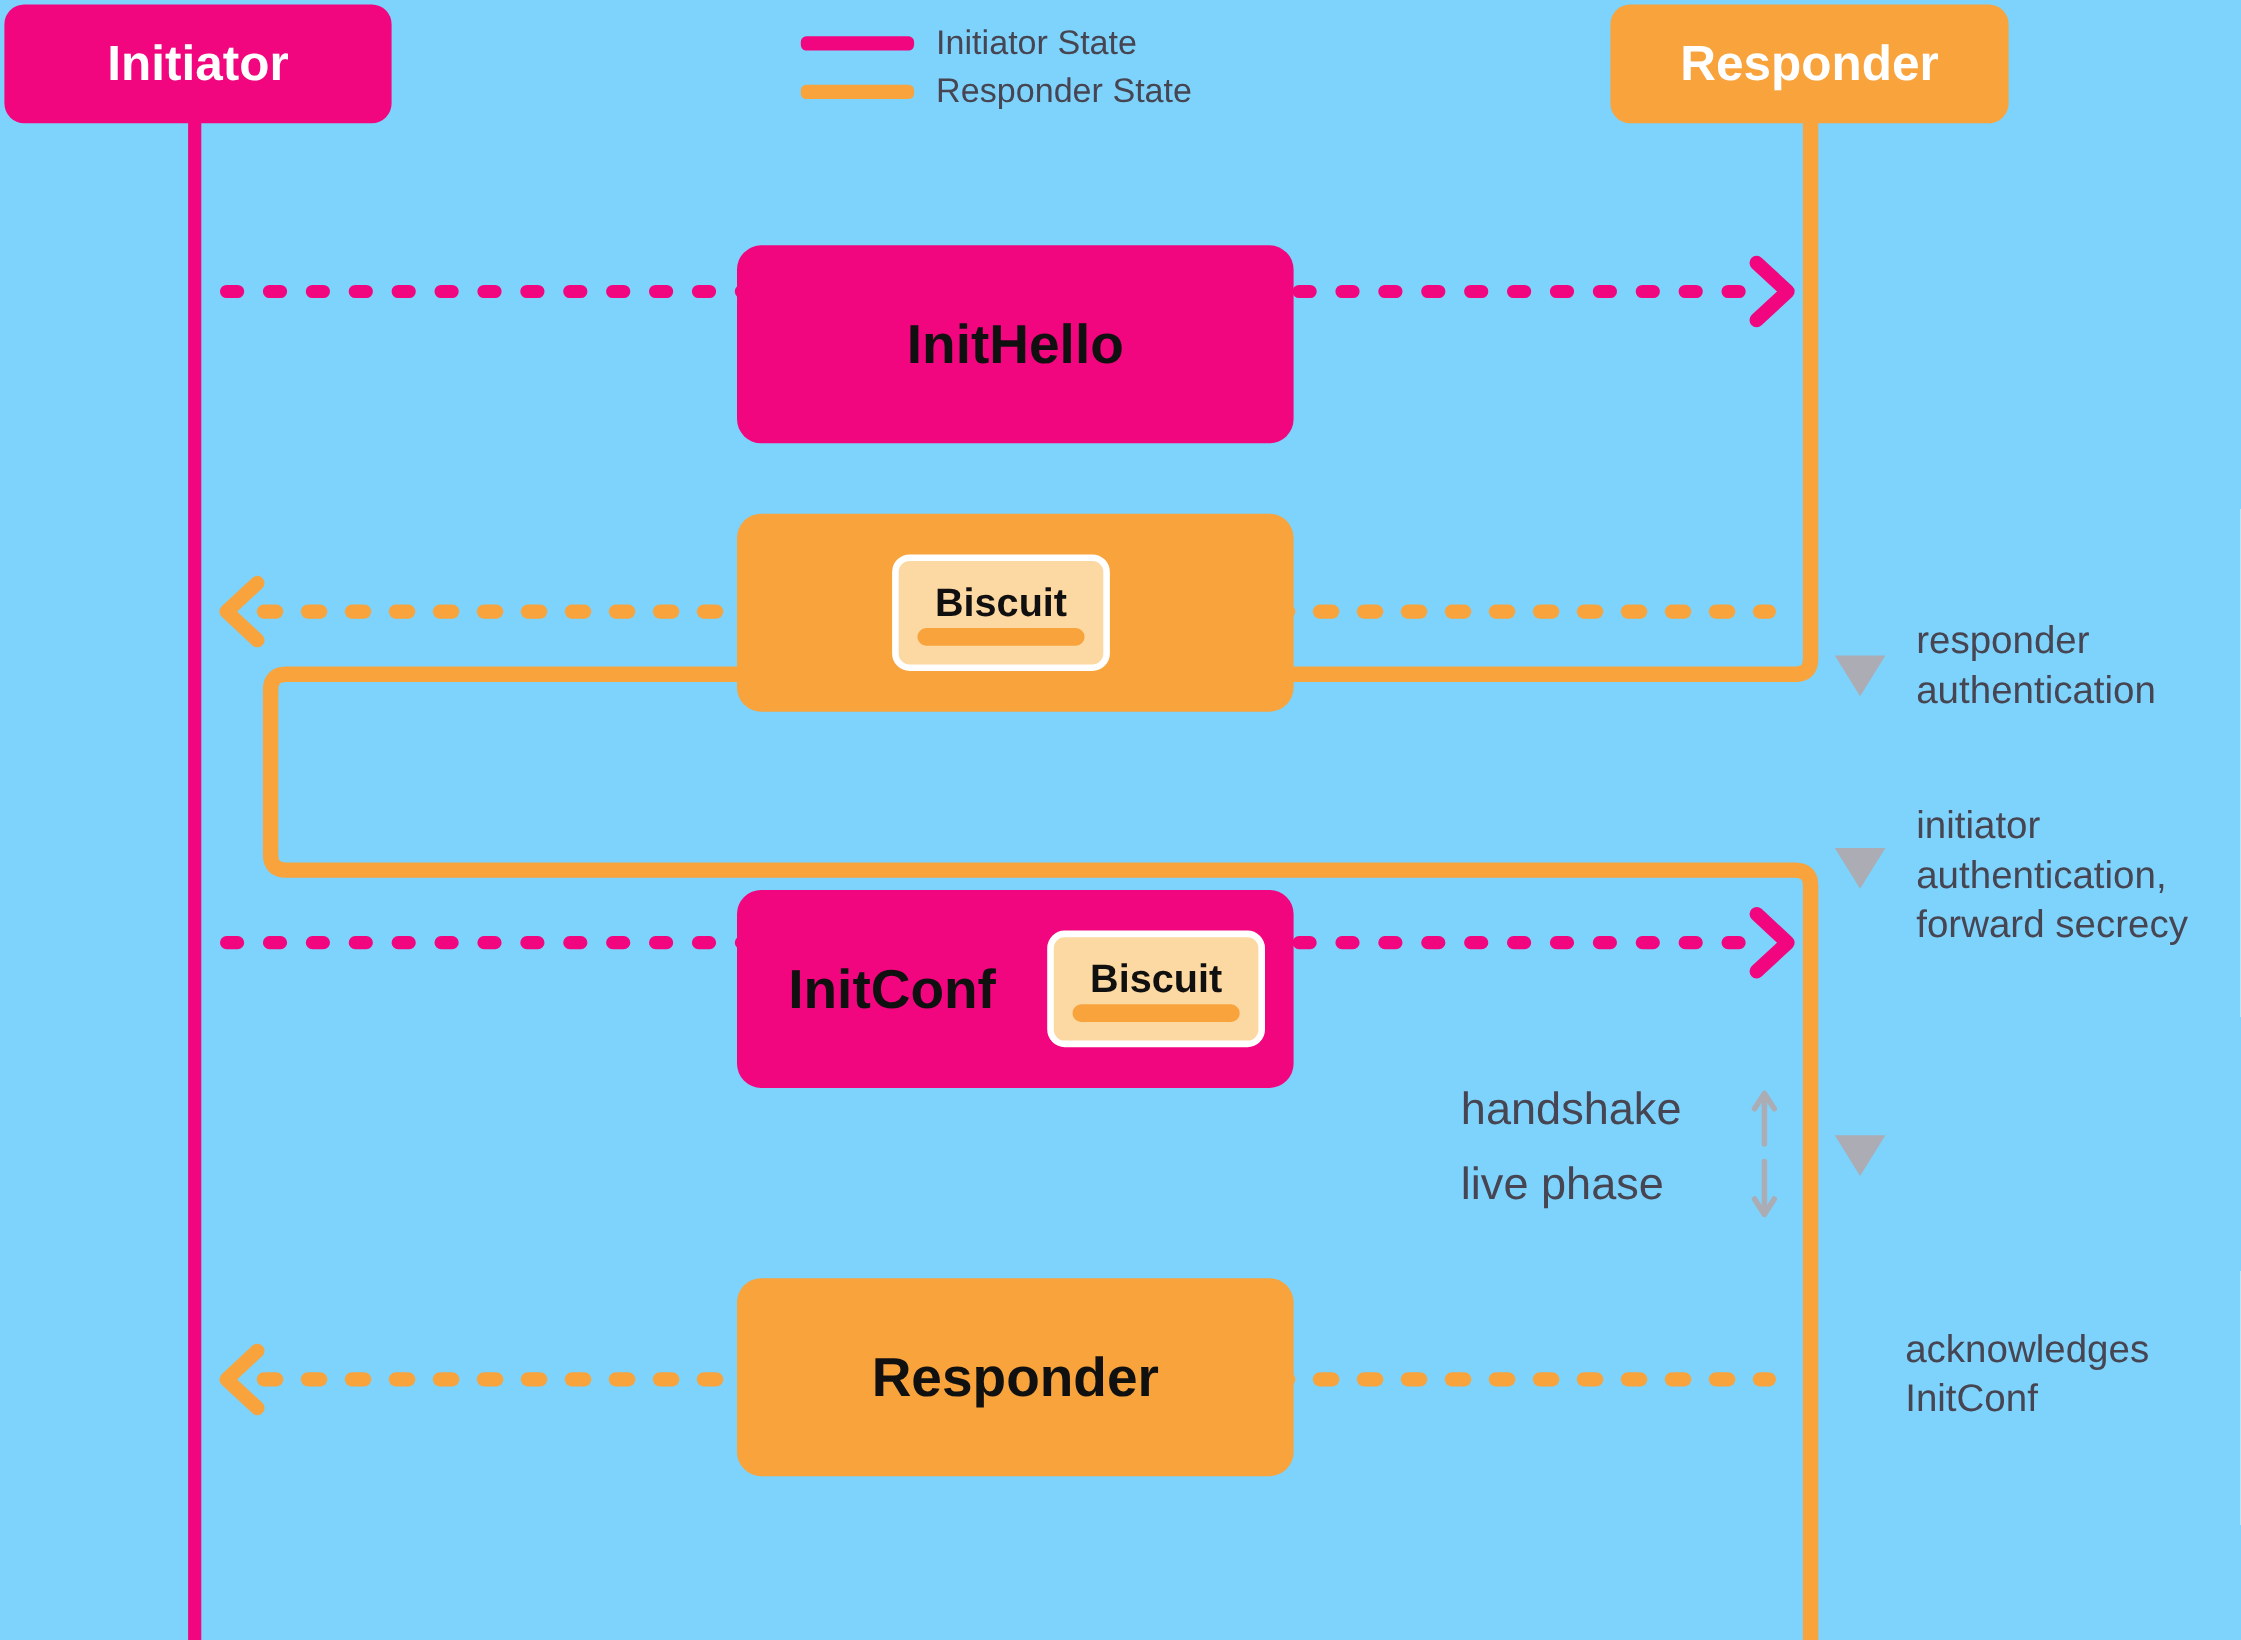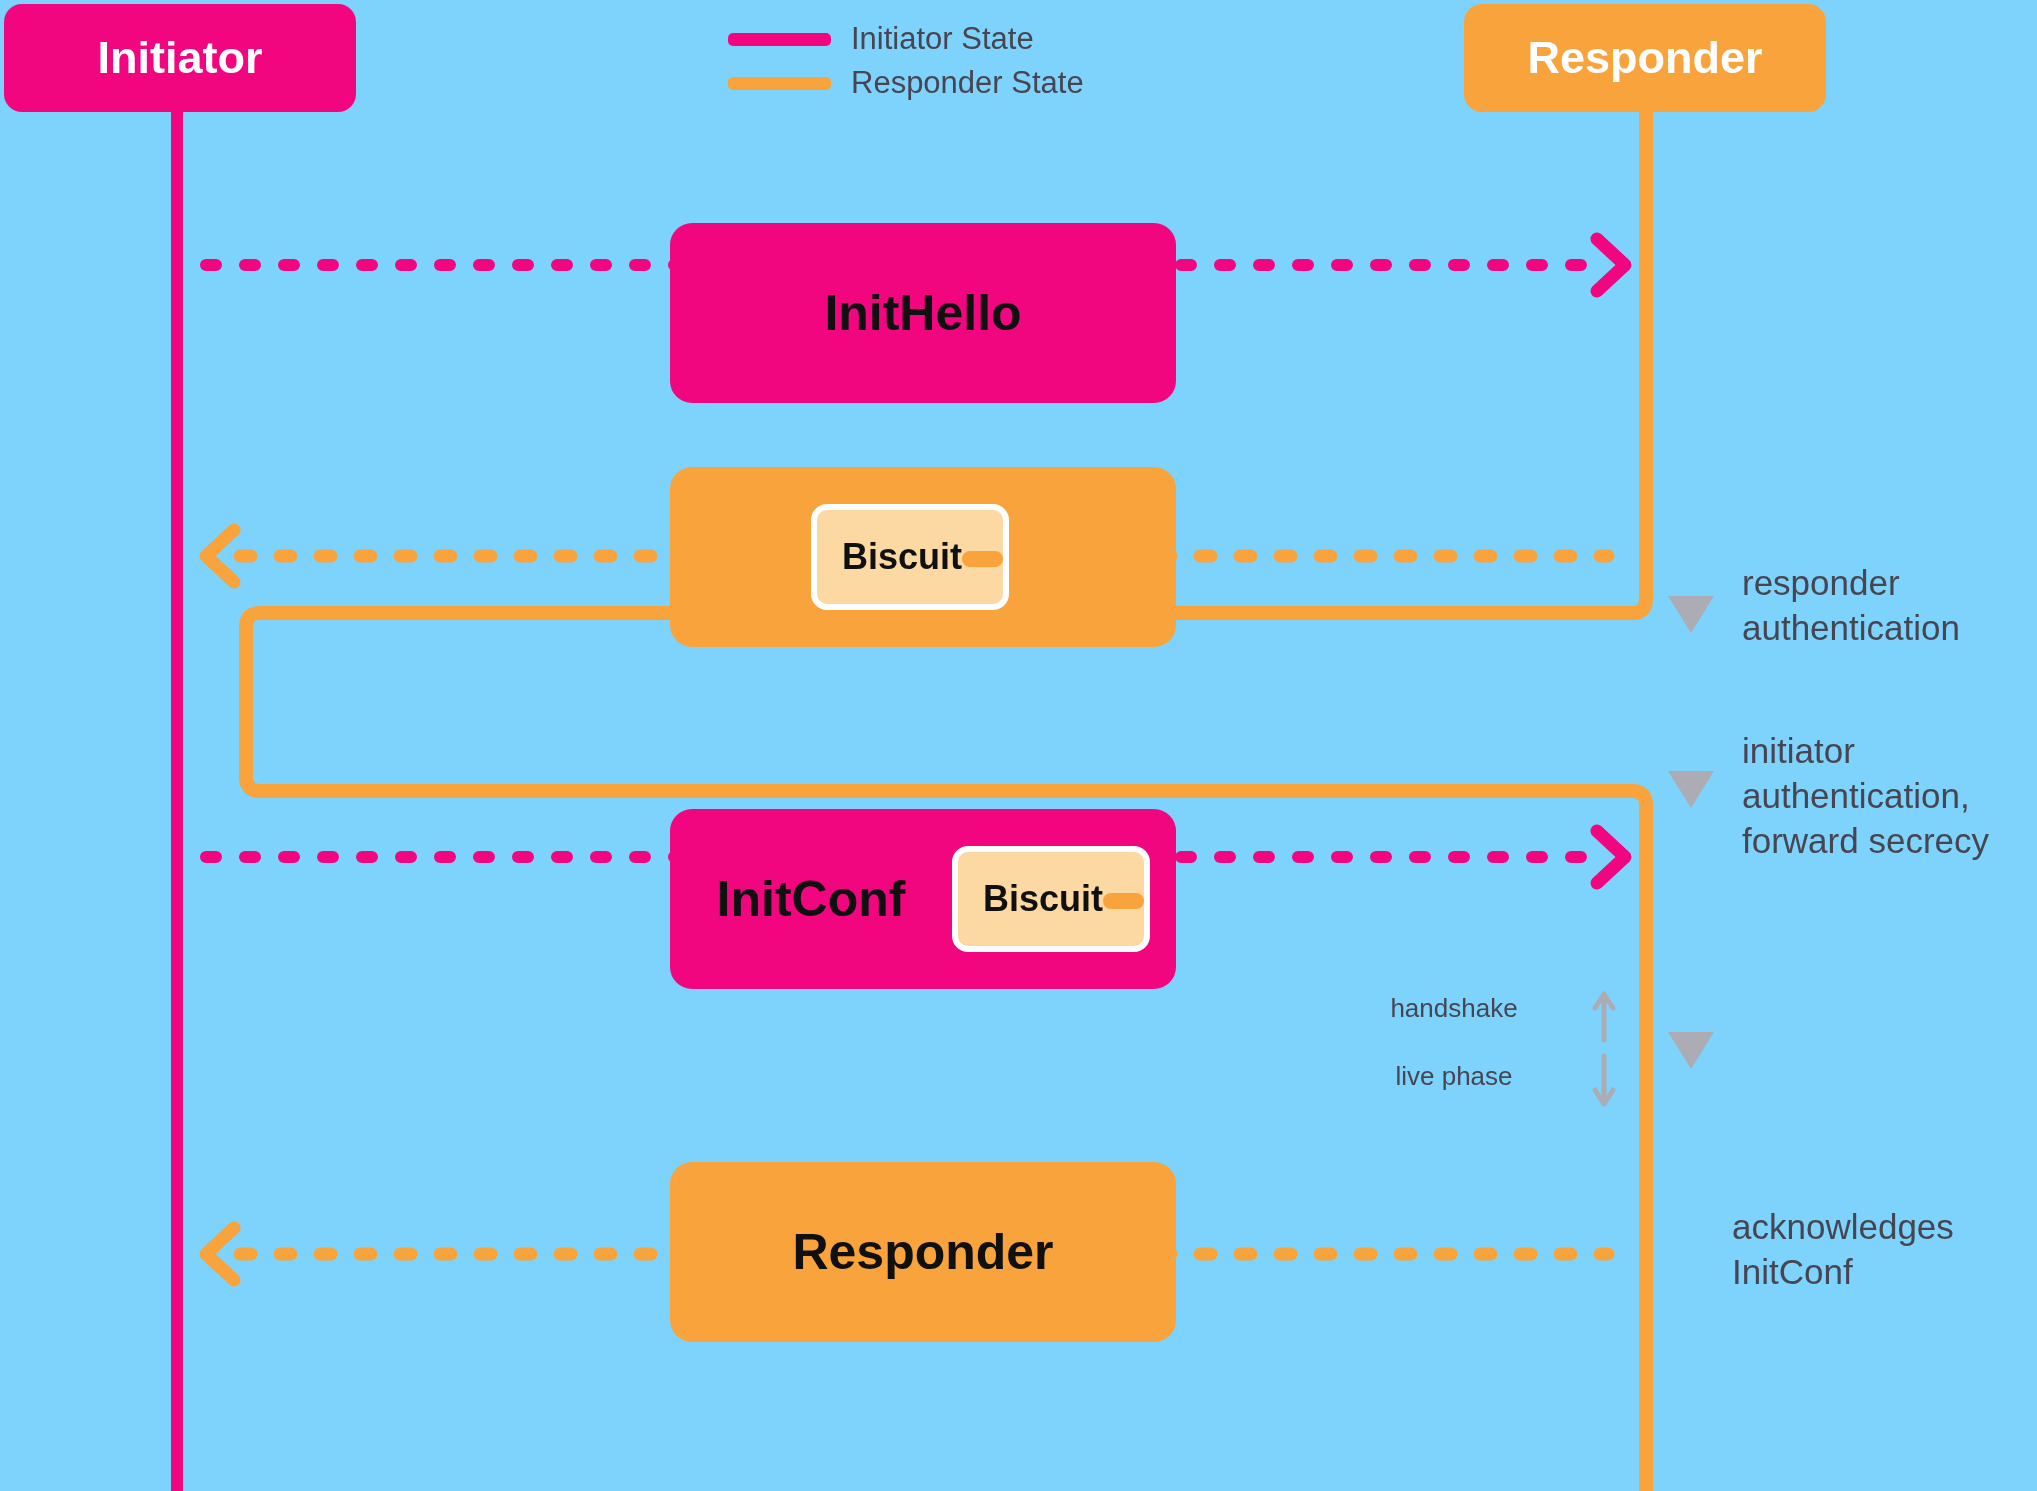--- a/index.html
+++ b/index.html
@@ -32,32 +32,32 @@
   .msg.orange{background:var(--responder-orange);}
   .msg.inithello{top:175px;}
   .msg.resphello{top:467px;}
   .msg.initconf{top:761px;}
   .msg.emptydata{top:1162px;}
   .msg .msg-label{flex:0 0 auto;}
   .msg.with-biscuit .msg-label{flex:1 1 auto;text-align:center;}
 
   .biscuit{flex:0 0 auto;box-sizing:border-box;width:198px;height:106px;margin-right:26px;
            background:var(--biscuit-fill);border:6px solid #ffffff;border-radius:16px;
-           display:flex;flex-direction:row;align-items:center;justify-content:center;padding-left:25px;}
+           display:flex;flex-direction:column;align-items:center;justify-content:center;}
   .biscuit-label{font-size:36px;font-weight:600;color:#101010;line-height:40px;}
   .biscuit-bar{width:152px;height:16px;border-radius:8px;background:var(--responder-orange);margin-top:3px;}
 
   .ann{position:absolute;z-index:2;font-size:35px;line-height:45px;color:var(--text-dark);}
   .ann.ann-1{left:1742px;top:560px;}
   .ann.ann-2{left:1742px;top:728px;}
   .ann.ann-3{left:1744px;top:991px;}
   .ann.ann-4{left:1732px;top:1204px;}
 
-  .phase-label{position:absolute;z-index:2;left:1328px;width:252px;text-align:center;
-               font-size:26px;line-height:36px;color:var(--text-dark);}
+  .phase-label{position:absolute;z-index:2;left:1328px;width:252px;text-align:left;
+               font-size:41px;line-height:36px;color:var(--text-dark);}
   .phase-label.handshake{top:990px;}
   .phase-label.live{top:1058px;}
 </style>
 </head>
 <body>
 
 <div class="canvas">
 
   <svg class="lines" width="2037" height="1491" viewBox="0 0 2037 1491">
 

